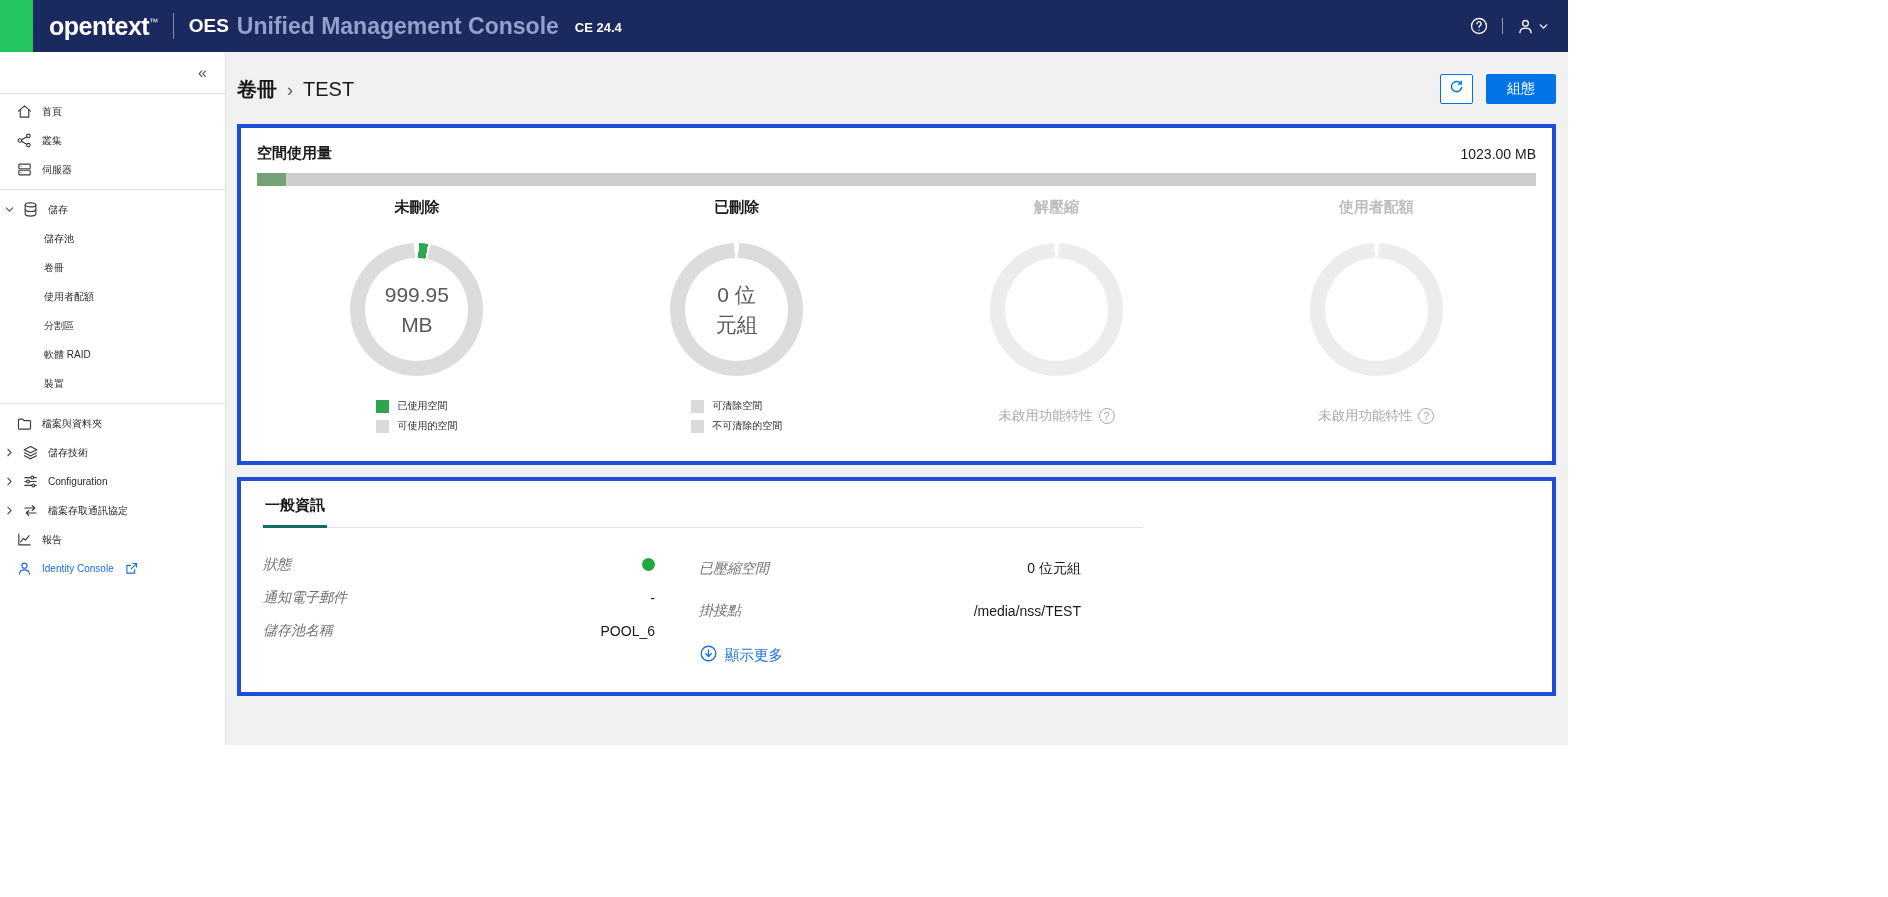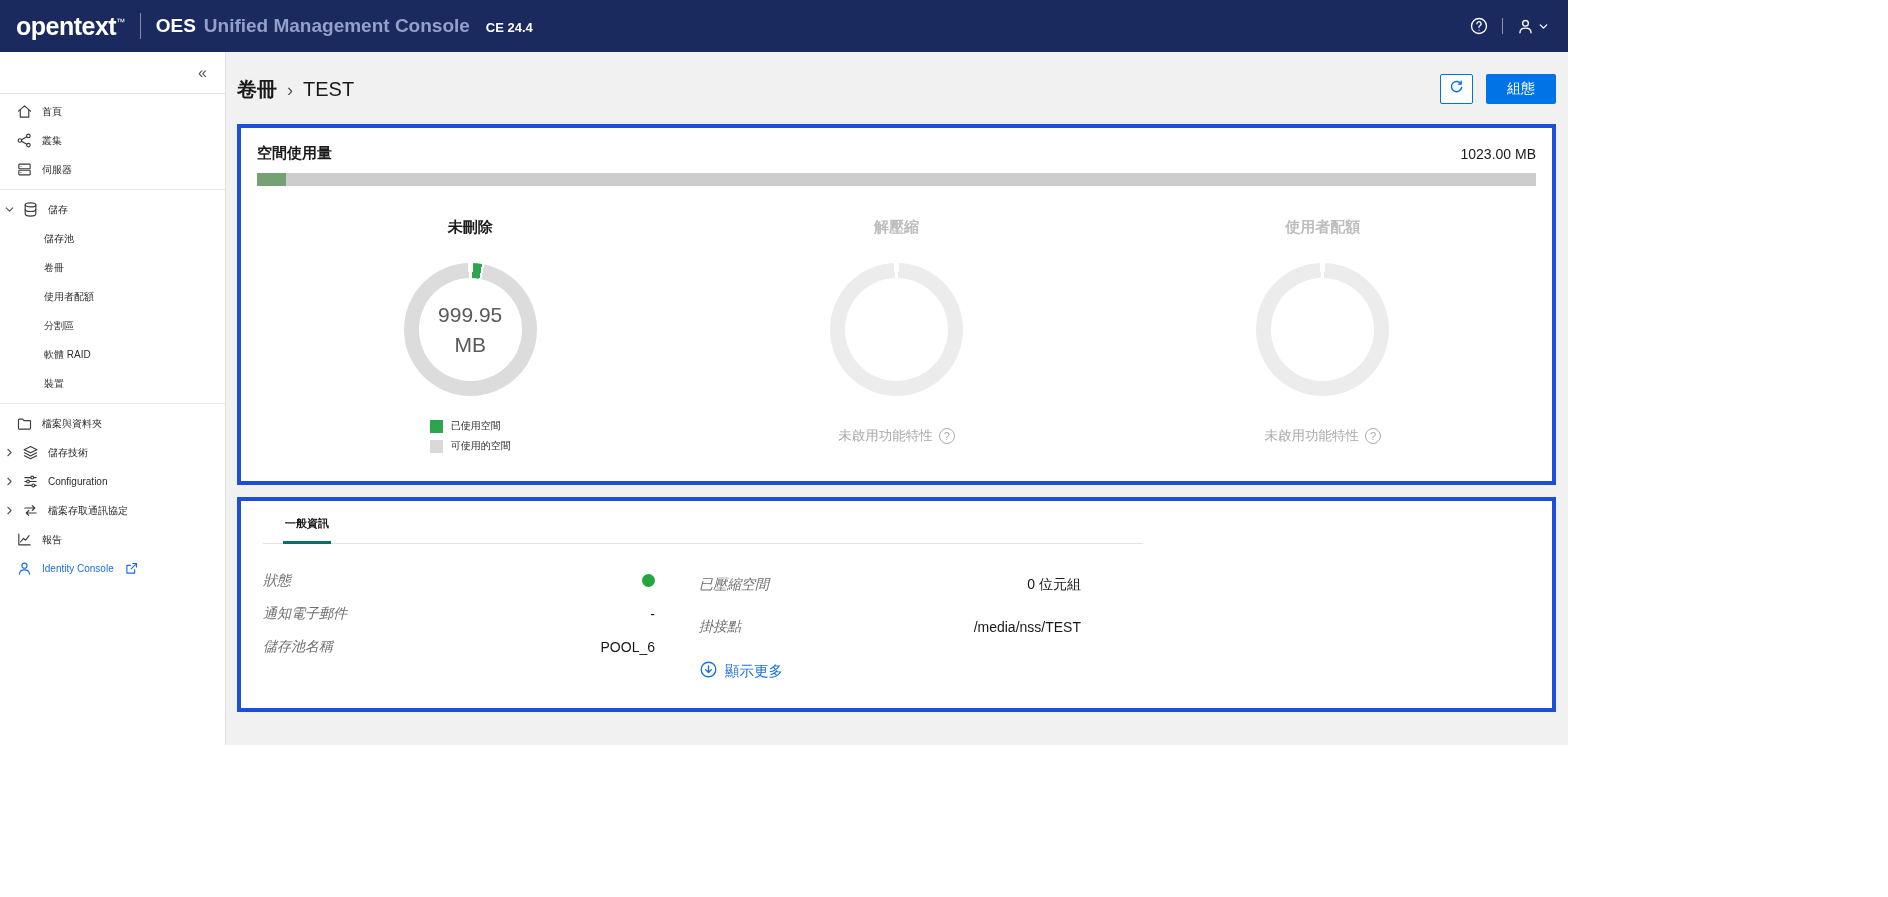--- a/index.html
+++ b/index.html
@@ -1,26 +1,26 @@
 <!DOCTYPE html>
 <html><head>
 <meta charset="utf-8">
 <style>
   * { margin:0; padding:0; box-sizing:border-box; }
   html,body { width:1888px; height:897px; background:#ffffff;
     font-family:"Liberation Sans","DejaVu Sans",sans-serif; }
-  .app { position:absolute; left:0; top:0; width:1568px; height:745px; background:#22c55e; overflow:hidden; }
+  .app { position:absolute; left:0; top:0; width:1568px; height:745px; background:#22c55e; overflow:hidden;padding-left:33px; }
 
   
   .topbar { height:52px; background:#1b2a5e; display:flex; align-items:center; padding:0 18px 0 16px; color:#fff; }
   .logo { font-size:25px; font-weight:700; letter-spacing:-0.5px; }
   .logo sup { font-size:9px; font-weight:400; vertical-align:10px; }
   .topbar-sep { width:1px; height:26px; background:rgba(255,255,255,.45); margin:0 15px; }
   .product { font-size:19px; font-weight:700; }
-  .subtitle { font-size:19px; font-weight:600; color:#94a0c9; margin-left:8px; }
+  .subtitle { font-size:23px; font-weight:600; color:#94a0c9; margin-left:8px; }
   .version { font-size:13px; font-weight:700; margin-left:16px; margin-top:3px; }
   .topbar-right { margin-left:auto; display:flex; align-items:center; gap:13px; }
   .topbar-right svg { display:block; }
   .topbar-thin-sep { width:1px; height:16px; background:rgba(255,255,255,.5); }
   .tb-btn { cursor:pointer; display:flex; align-items:center; gap:2px; }
 
   
   .sidebar { position:absolute; left:0; top:52px; width:226px; height:693px; background:#fff; border-right:1px solid #e2e2e2; }
   .collapse-row { height:42px; border-bottom:1px solid #e4e4e4; display:flex; align-items:center; justify-content:flex-end; padding-right:18px; color:#555; font-size:16px; cursor:pointer; }
   .nav { padding-top:3px; }
@@ -48,42 +48,42 @@
 
   .card { background:#fff; border:4px solid #1d4ed8; margin:0 12px 0 11px; }
 
   
   .usage-card { margin-top:20px; padding:16px 16px 28px; }
   .usage-head { display:flex; justify-content:space-between; align-items:center; }
   .usage-title { font-size:15px; font-weight:700; color:#1a1a1a; }
   .usage-total { font-size:14px; color:#1a1a1a; }
   .usage-bar { margin-top:10px; height:13px; background:#cdcdcd; display:flex; overflow:hidden; }
   .usage-bar-used { width:2.25%; background:#74a274; }
-  .donut-row { display:flex; margin-top:32px;text-align:right; }
+  .donut-row { display:flex; margin-top:12px;text-align:right; }
   .donut-col { flex:1; display:flex; flex-direction:column; align-items:center; }
   .donut-title { font-size:15px; font-weight:700; color:#1a1a1a; margin-bottom:26px; }
   .donut-title.disabled { color:#bdbdbd; font-weight:700; }
   .donut { position:relative; width:133px; height:133px; border-radius:50%; }
   .donut .hole { position:absolute; inset:15px; background:#fff; border-radius:50%; display:flex; flex-direction:column; align-items:center; justify-content:center; font-size:21px; color:#5a5a5a; line-height:1.4; }
   .donut.d1 { background:conic-gradient(#fff 0deg 2deg,#2da44e 2deg 10deg,#fff 10deg 12deg,#dcdcdc 12deg 358deg,#fff 358deg 360deg); }
   .donut.d2 { background:conic-gradient(#fff 0deg 2deg,#dcdcdc 2deg 358deg,#fff 358deg 360deg); }
   .donut.disabled { background:conic-gradient(#fff 0deg 2deg,#ececec 2deg 358deg,#fff 358deg 360deg); }
   .legend { margin-top:23px; display:flex; flex-direction:column; gap:6px; align-items:flex-start; }
   .legend-row { display:flex; align-items:center; gap:8px; font-size:10px; color:#2b2b2b; }
   .sw { width:13px; height:13px; flex:0 0 13px; }
   .sw.green { background:#2da44e; }
   .sw.gray { background:#d9d9d9; }
   .disabled-note { margin-top:31px; color:#ababab; font-size:13.5px; display:flex; align-items:center; gap:6px; }
   .qmark { width:16px; height:16px; border:1px solid #ababab; border-radius:50%; display:inline-flex; align-items:center; justify-content:center; font-size:11px; color:#ababab; }
 
   
   .info-card { margin-top:12px; padding:0 22px 26px; display:flex; min-height:212px; }
   .info-left { width:880px; }
   .tab-row { border-bottom:1px solid #e3e3e3; display:flex; }
-  .tab { font-size:11px; font-weight:700; color:#1a1a1a; padding:15px 2px 10px; border-bottom:3px solid #0e6e63; margin-bottom:-1px; cursor:pointer;margin-left:20px; }
+  .tab { font-size:15px; font-weight:700; color:#1a1a1a; padding:15px 2px 10px; border-bottom:3px solid #0e6e63; margin-bottom:-1px; cursor:pointer; }
   .fields { display:flex; gap:44px; padding-top:20px; }
   .fcol-a { width:392px; }
   .fcol-b { width:382px; }
   .frow { display:flex; justify-content:space-between; align-items:center; height:33px; font-size:14px; }
   .frow.tall { height:42px; align-items:center; }
   .flabel { color:#6f6f6f;font-style:italic; }
   .fvalue { color:#191919; }
   .status-dot { width:13px; height:13px; border-radius:50%; background:#22a63f; }
   .show-more { display:flex; align-items:center; gap:7px; color:#1a70d6; font-size:14.5px; margin-top:12px; cursor:pointer; }
   .show-more svg { width:19px; height:19px; stroke:#1a70d6; fill:none; stroke-width:1.7; stroke-linecap:round; stroke-linejoin:round; }
@@ -316,20 +316,39 @@
               <span class="sw green"></span>
               <span>已使用空間</span>
             </div>
             <div class="legend-row">
               <span class="sw gray"></span>
               <span>可使用的空間</span>
             </div>
           </div>
         </div>
 
+        <div class="donut-col">
+          <div class="donut-title">已刪除</div>
+          <div class="donut d2">
+            <div class="hole">
+              <span>0 位</span>
+              <span>元組</span>
+            </div>
+          </div>
+          <div class="legend">
+            <div class="legend-row">
+              <span class="sw gray"></span>
+              <span>可清除空間</span>
+            </div>
+            <div class="legend-row">
+              <span class="sw gray"></span>
+              <span>不可清除的空間</span>
+            </div>
+          </div>
+        </div>
 
         <div class="donut-col">
           <div class="donut-title disabled">解壓縮</div>
           <div class="donut disabled">
               <div class="hole"></div>
             </div>
           <div class="disabled-note">
             <span>未啟用功能特性</span>
             <span class="qmark">?</span>
           </div>

